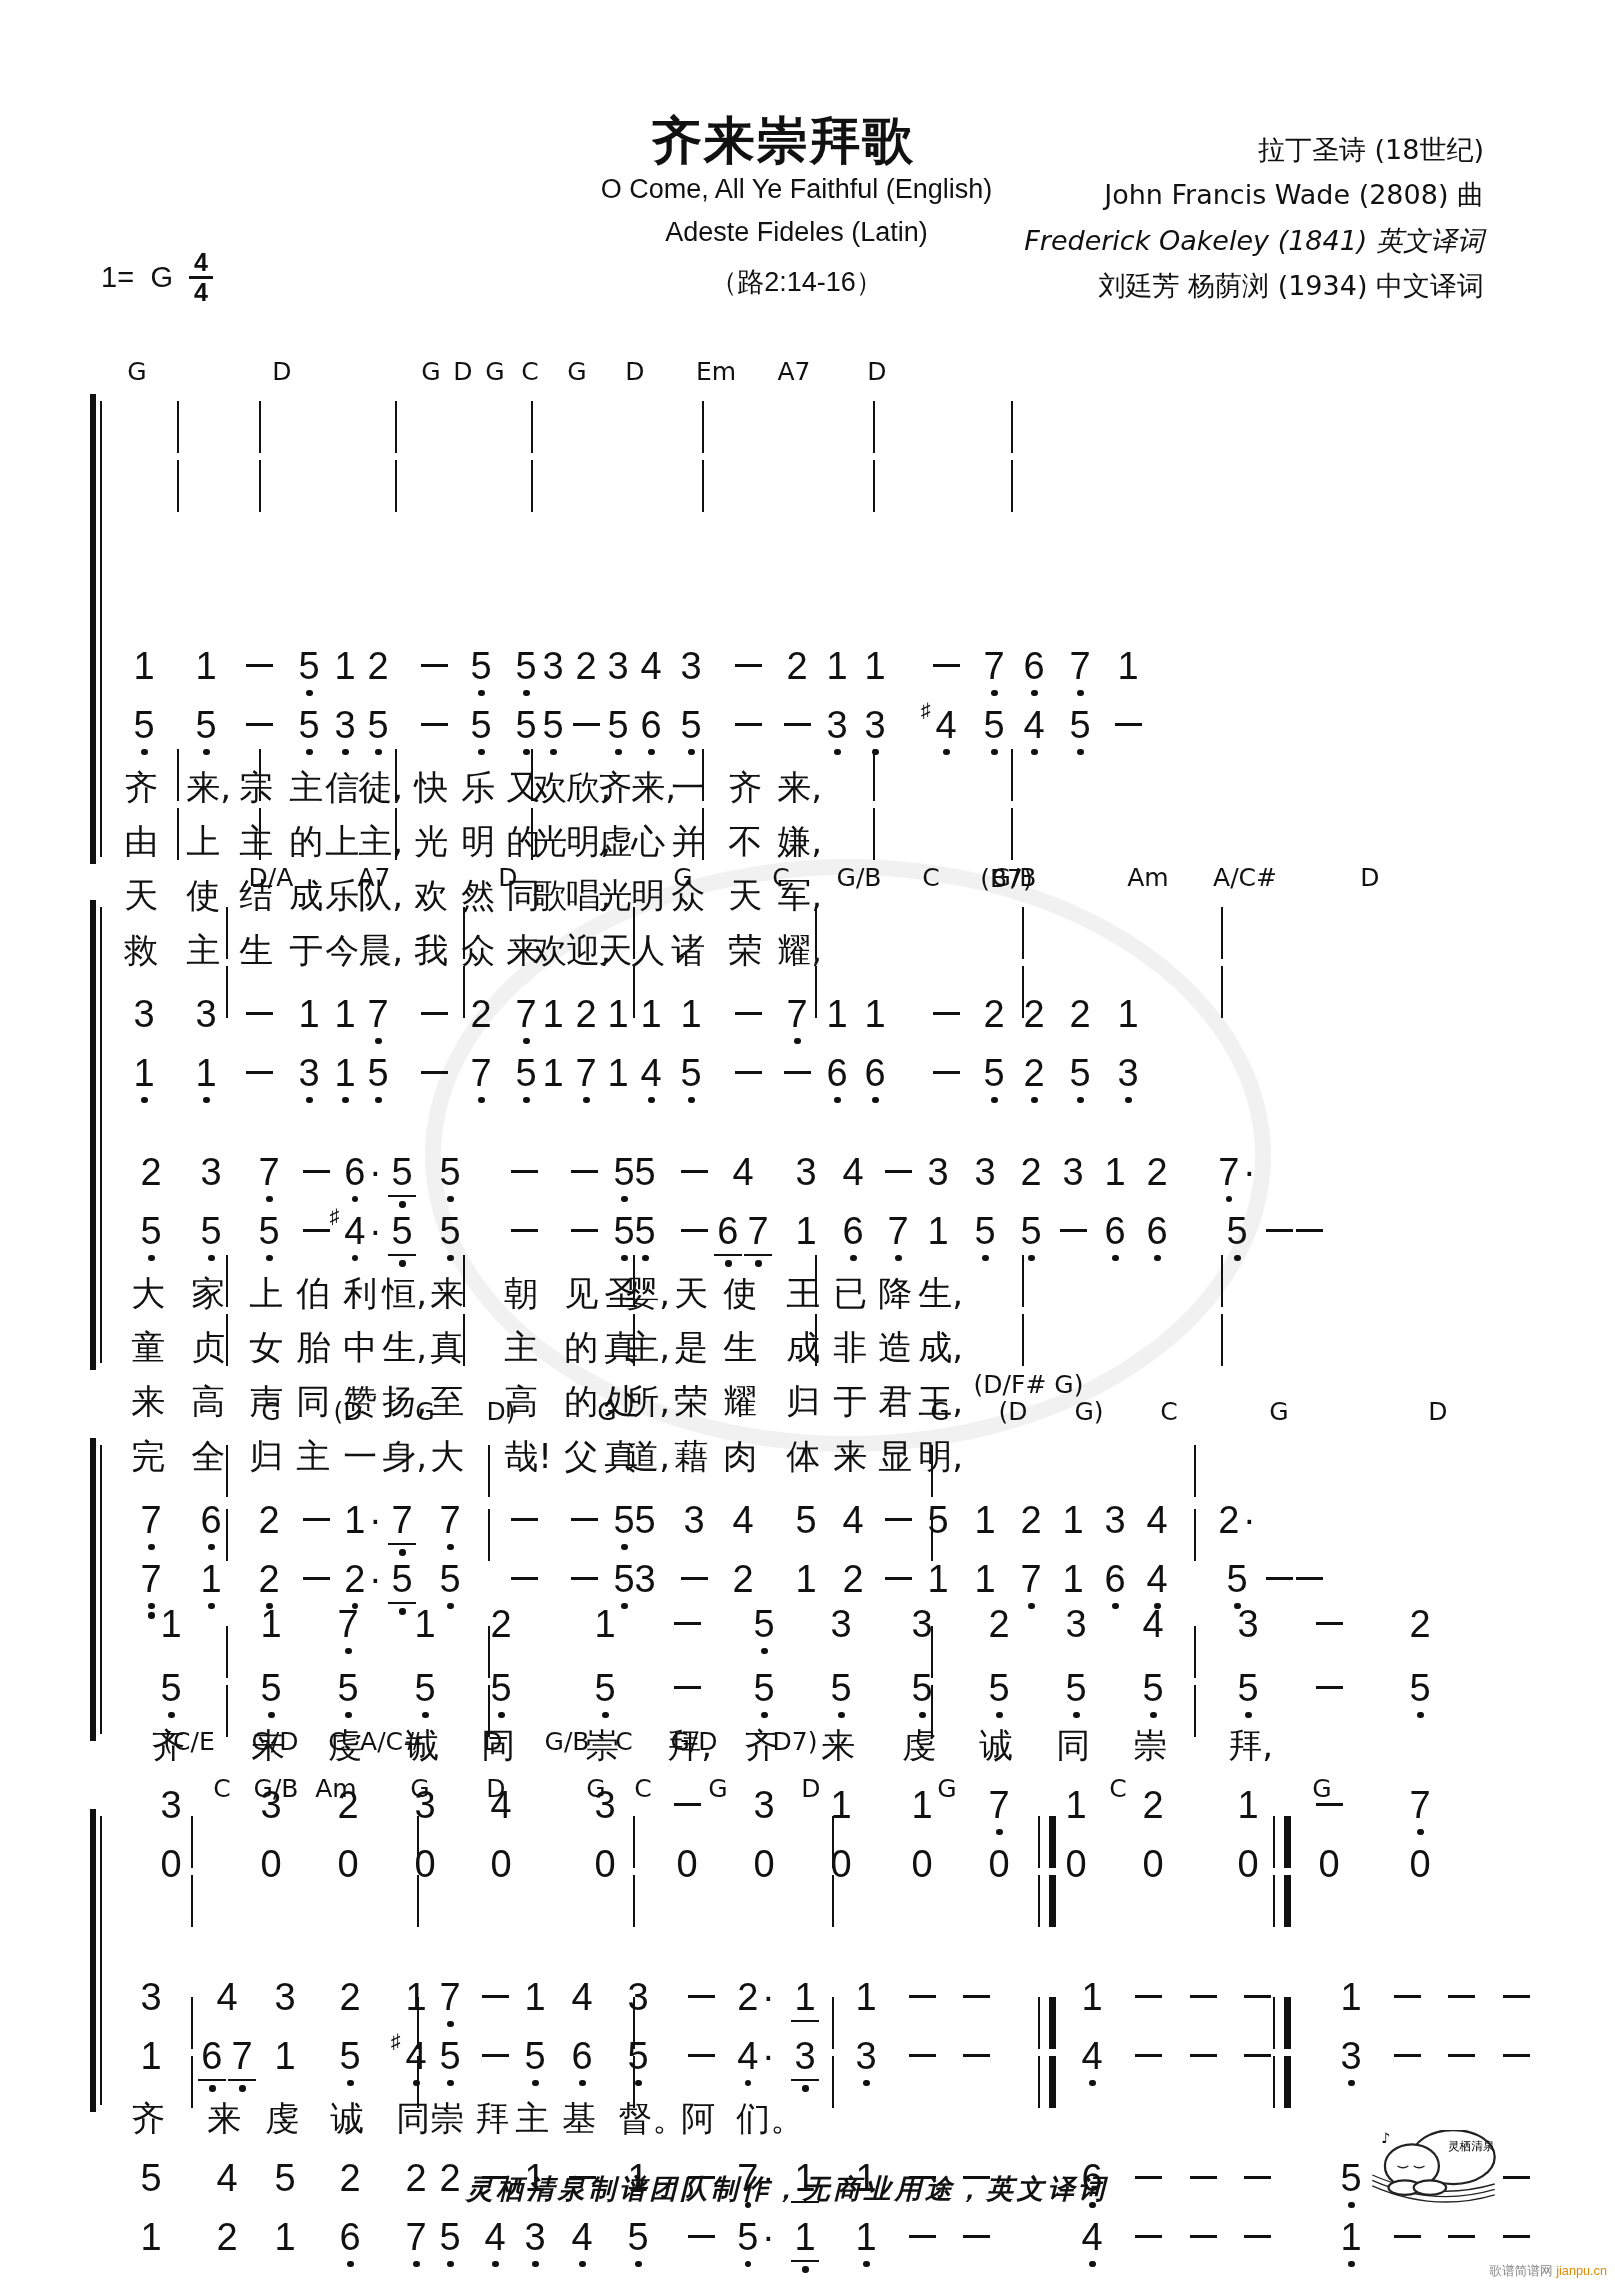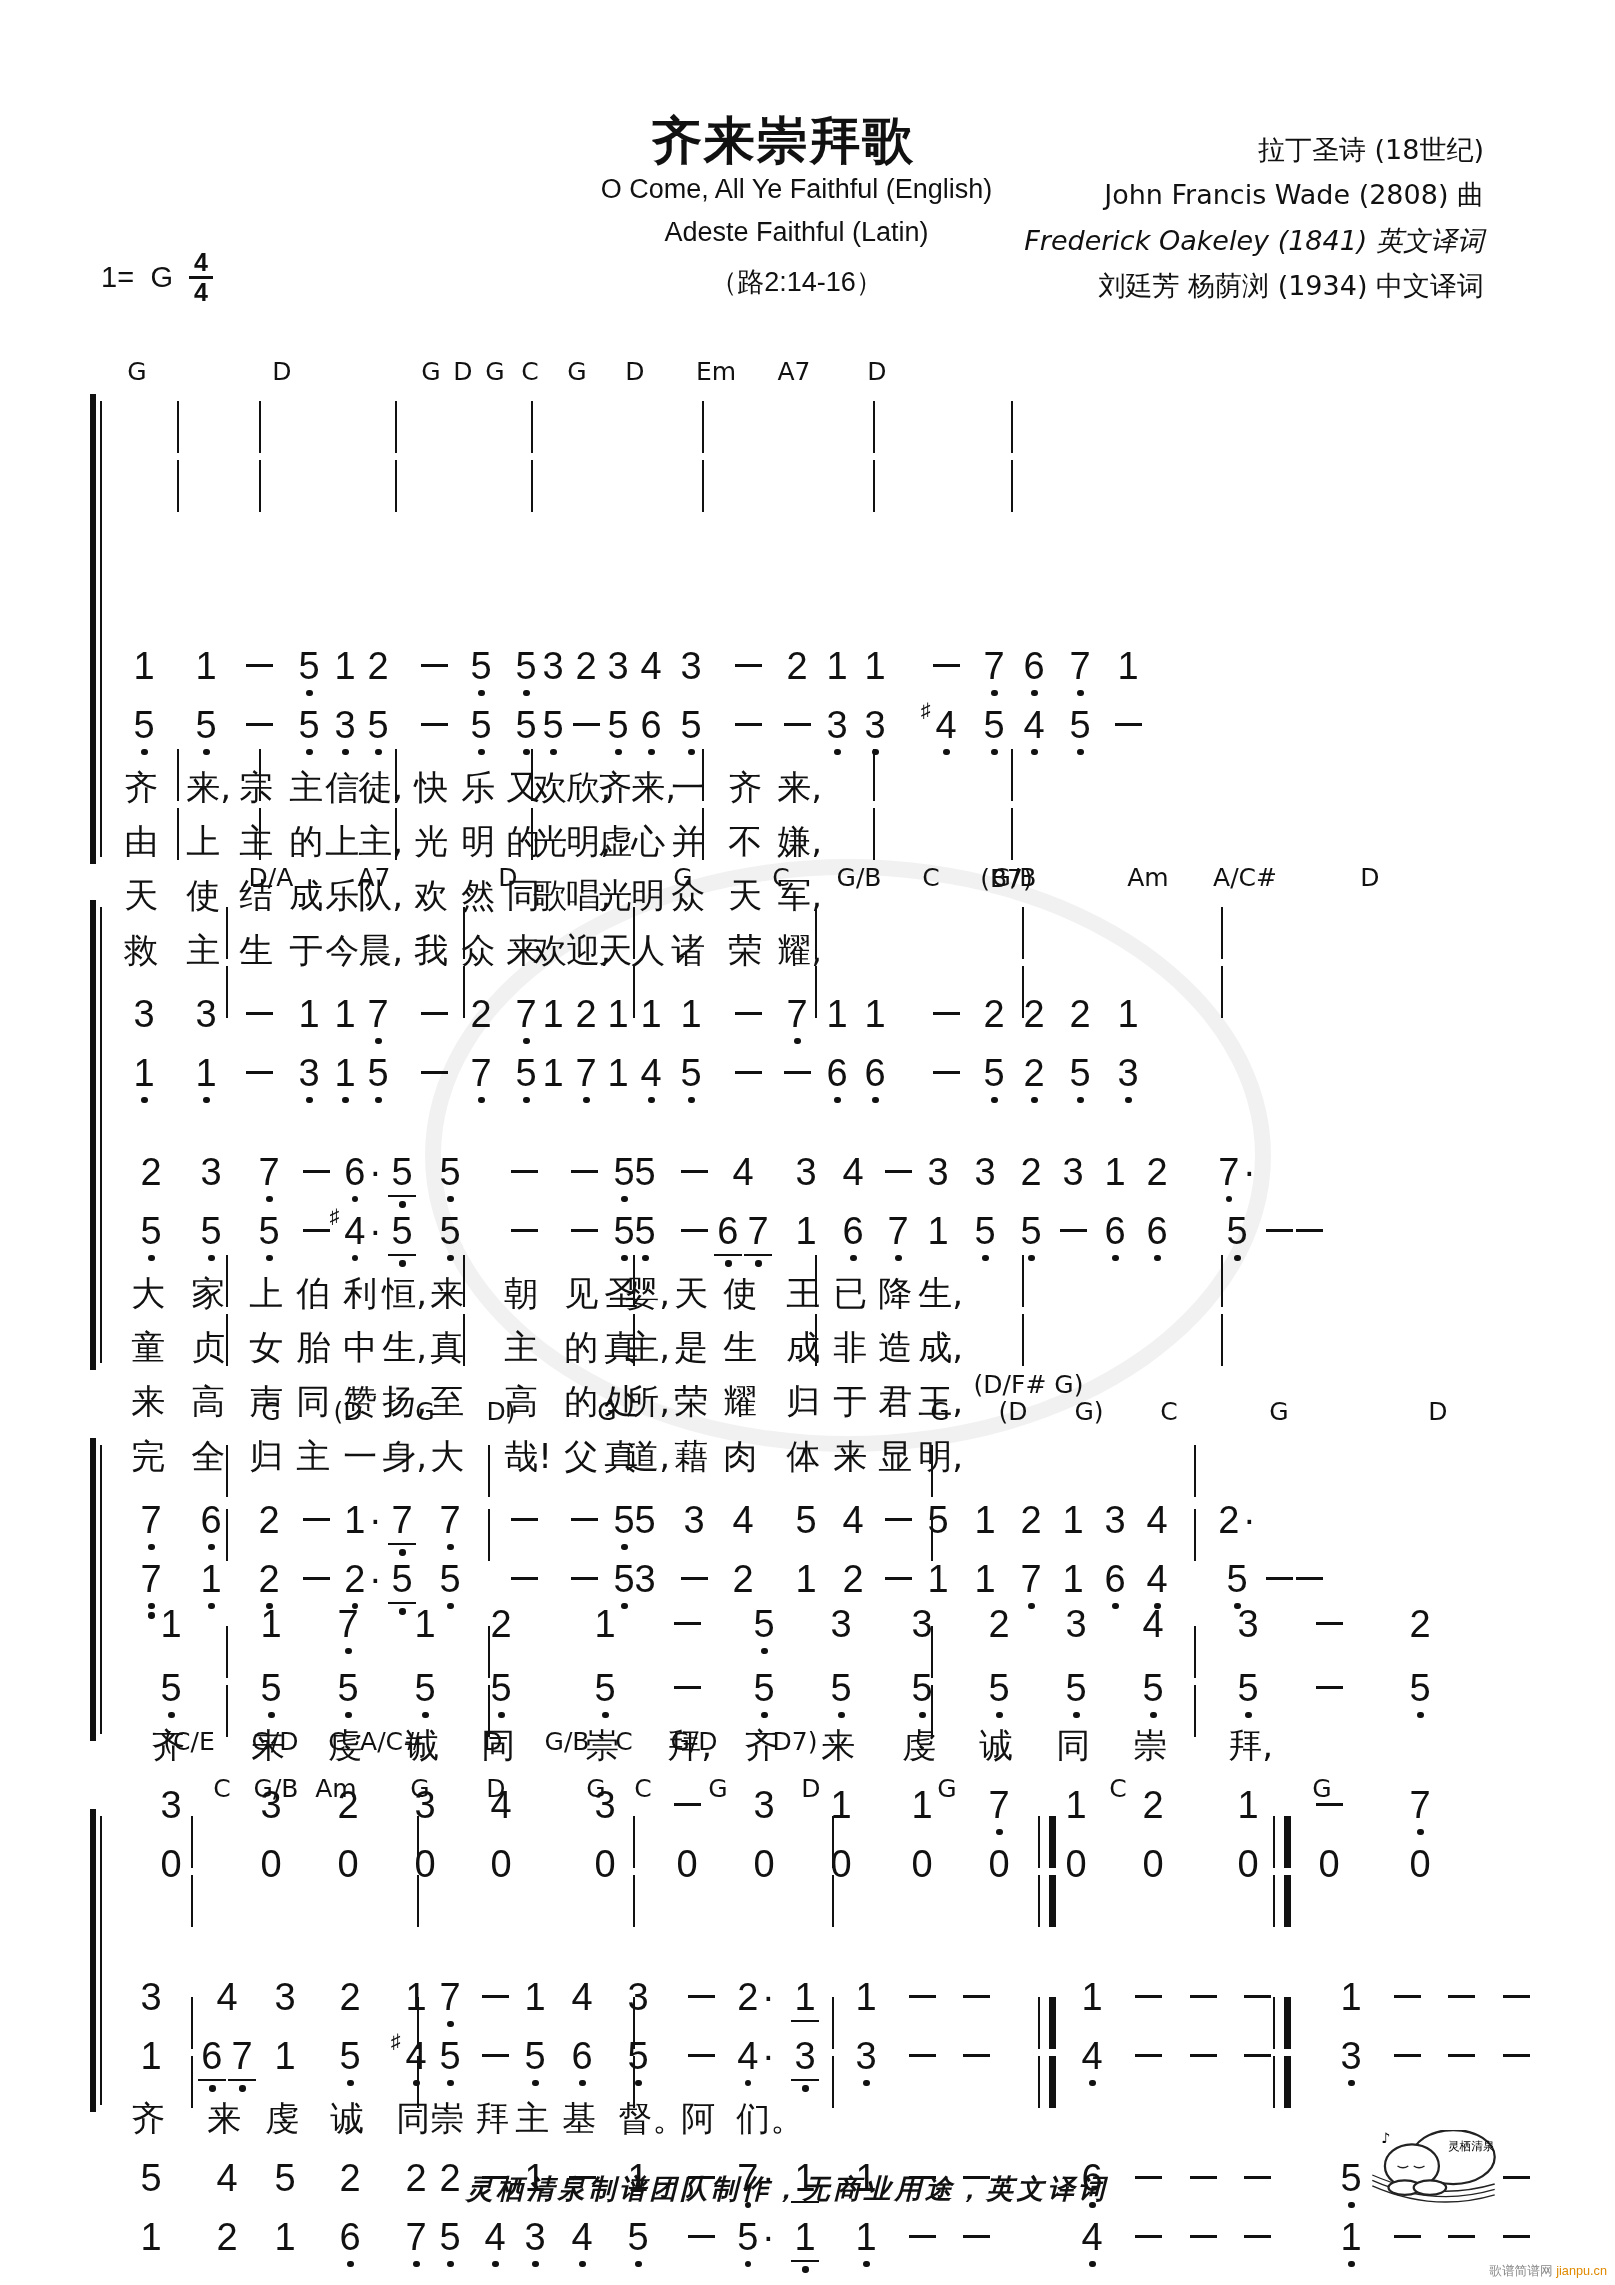--- a/index.html
+++ b/index.html
@@ -46,21 +46,21 @@
             font-family: "DejaVu Serif", serif; letter-spacing: 3.6px; }
   .logo { position: absolute; left: 1370px; top: 2130px; width: 127px; height: 81px; }
   .site { position: absolute; right: 9px; bottom: 5.4px; font-size: 12.7px; color: #888; }
   .site .en { color: #e08a00; }
 </style>
 </head>
 <body>
 
 <div class="title">齐来崇拜歌</div>
 <div class="subtitle" style="top:174px;">O Come, All Ye Faithful (English)</div>
-<div class="subtitle" style="top:217px;">Adeste Faithful (Latin)</div>
+<div class="subtitle" style="top:217px;">Adeste Fideles (Latin)</div>
 <div class="subtitle" style="top:264px;">（路2:14-16）</div>
 <div class="credit" style="top:132px;">拉丁圣诗 (18世纪)</div>
 <div class="credit" style="top:177px;">John Francis Wade (2808) 曲</div>
 <div class="credit" style="top:223px;font-style:italic;">Frederick Oakeley (1841) 英文译词</div>
 <div class="credit" style="top:268px;">刘廷芳 杨荫浏 (1934) 中文译词</div>
 
 <div class="key">
   <span>1=</span>
   <span>G</span>
   <span class="timesig">

